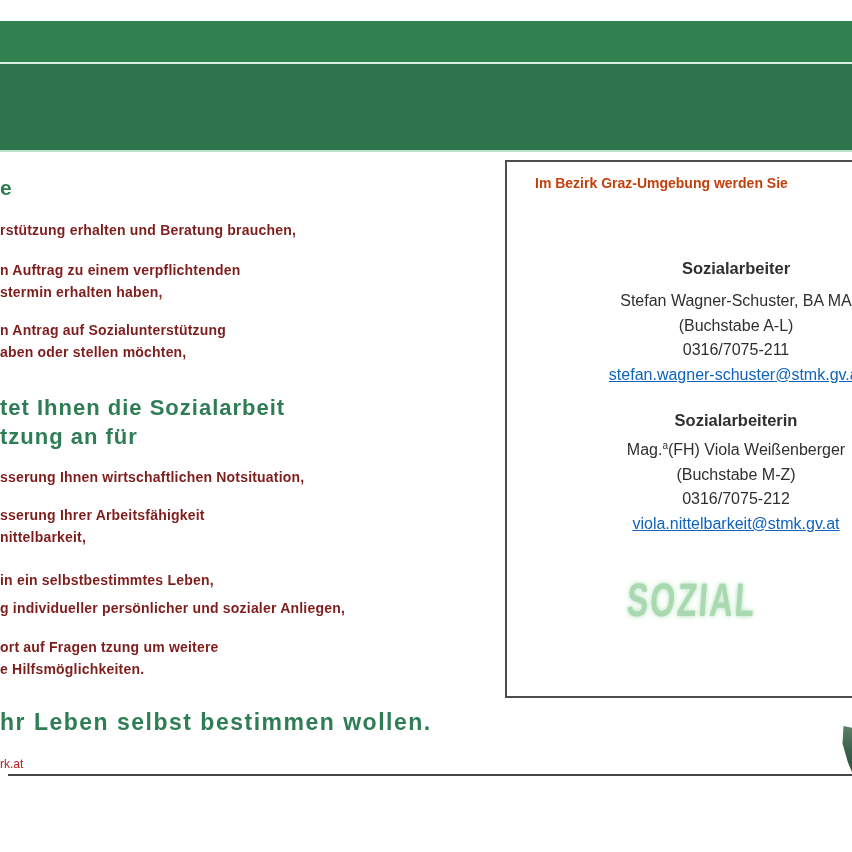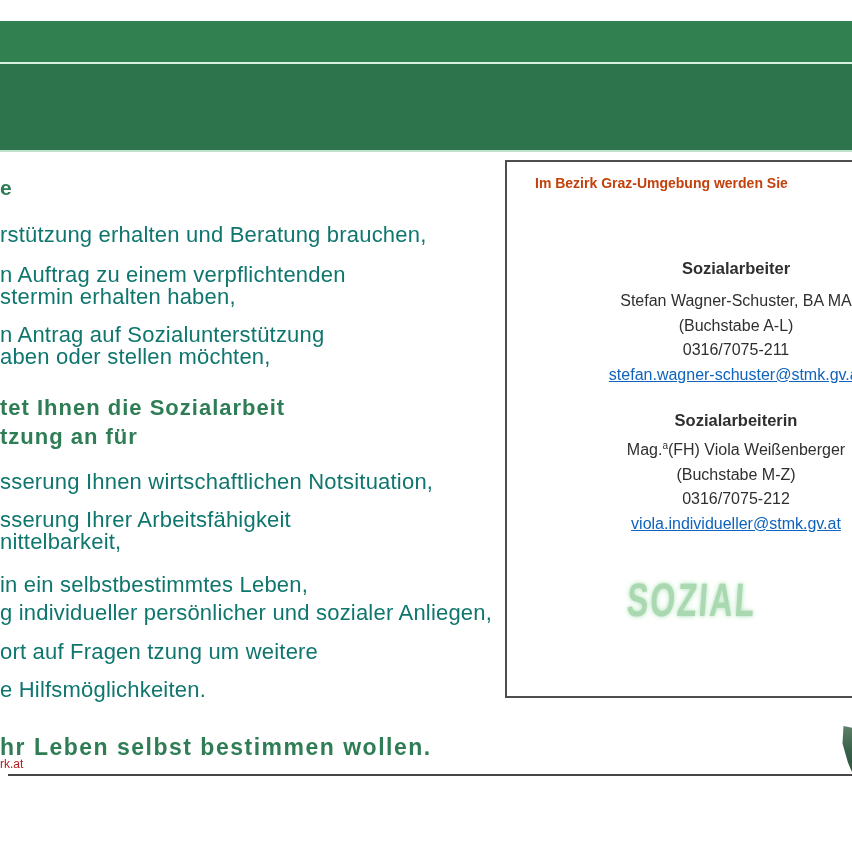--- a/index.html
+++ b/index.html
@@ -8,25 +8,25 @@
     background:#ffffff;
     font-family:"Liberation Sans", sans-serif;
   }
   
   .banner{position:absolute;left:0;top:21px;width:852px;height:131px;}
   .banner-top{position:absolute;left:0;top:0;width:100%;height:41px;background:#31804f;}
   .banner-divider{position:absolute;left:0;top:41px;width:100%;height:2px;background:#d9efe1;}
   .banner-bottom{position:absolute;left:0;top:43px;width:100%;height:86px;background:#2d744c;}
   .banner-edge{position:absolute;left:0;bottom:0;width:100%;height:2px;background:#bfe2cd;}
   
-  .frag{position:absolute;left:0;white-space:nowrap;font-size:22px;color:#0f766e;letter-spacing:0.2px;}
+  .frag{position:absolute;left:0;white-space:nowrap;font-size:14px;color:#7f1d1d;letter-spacing:0.2px;font-weight:bold;}
   .green-h{color:#2e7d55;font-weight:bold;}
   .frag-e{font-size:21px;}
   .sec-h{font-size:22px;letter-spacing:1px;}
-  .closing{font-size:23px;letter-spacing:1.5px;margin-top:25px;}
+  .closing{font-size:23px;letter-spacing:1.5px;}
   .footer-url{position:absolute;left:0;top:757px;font-size:12px;color:#b91c1c;}
   .footer-rule{position:absolute;left:8px;top:774px;width:844px;height:2px;background:#474747;}
   
   .contact-box{
     position:absolute;left:505px;top:160px;width:478px;height:538px;
     border:2px solid #4d4d4d;background:#ffffff;box-sizing:border-box;
   }
   .box-heading{position:absolute;left:28px;top:6px;font-size:14px;font-weight:bold;
     color:#c2410c;line-height:30px;white-space:nowrap;}
   .contact{position:absolute;left:0;width:458px;text-align:center;color:#2f2f2f;}
@@ -69,21 +69,21 @@
 
 <div class="frag green-h sec-h" style="top:395px">tet Ihnen die Sozialarbeit</div>
 <div class="frag green-h sec-h" style="top:424px">tzung an für</div>
 
 <div class="frag" style="top:469px">sserung Ihnen wirtschaftlichen Notsituation,</div>
 <div class="frag" style="top:507px">sserung Ihrer Arbeitsfähigkeit</div>
 <div class="frag" style="top:529px">nittelbarkeit,</div>
 <div class="frag" style="top:572px">in ein selbstbestimmtes Leben,</div>
 <div class="frag" style="top:600px">g individueller persönlicher und sozialer Anliegen,</div>
 <div class="frag" style="top:639px">ort auf Fragen tzung um weitere</div>
-<div class="frag" style="top:677px">e Hilfsmöglichkeiten.</div>
+<div class="frag" style="top:661px">e Hilfsmöglichkeiten.</div>
 
 <div class="frag green-h closing" style="top:709px">hr Leben selbst bestimmen wollen.</div>
 
 <div class="footer-url">rk.at</div>
 <div class="footer-rule"></div>
 
 <div class="contact-box">
   <div class="box-heading">
     <div>Im Bezirk Graz-Umgebung werden Sie</div>
   </div>
@@ -94,21 +94,21 @@
     <div class="line">(Buchstabe A-L)</div>
     <div class="line">0316/7075-211</div>
     <div class="line"><a class="email-link" href="#">stefan.wagner-schuster@stmk.gv.at</a></div>
   </div>
 
   <div class="contact" style="top:249px">
     <div class="role" style="margin-bottom:4px">Sozialarbeiterin</div>
     <div class="line"><span>Mag.</span><sup>a</sup><span>(FH) Viola Weißenberger</span></div>
     <div class="line">(Buchstabe M-Z)</div>
     <div class="line">0316/7075-212</div>
-    <div class="line"><a class="email-link" href="#">viola.individueller@stmk.gv.at</a></div>
+    <div class="line"><a class="email-link" href="#">viola.nittelbarkeit@stmk.gv.at</a></div>
   </div>
 
   <div class="sozial-logo">
     <span class="sozial-word">SOZIAL</span>
     
   </div>
 </div>
 
 <div class="corner-emblem"></div>
 

